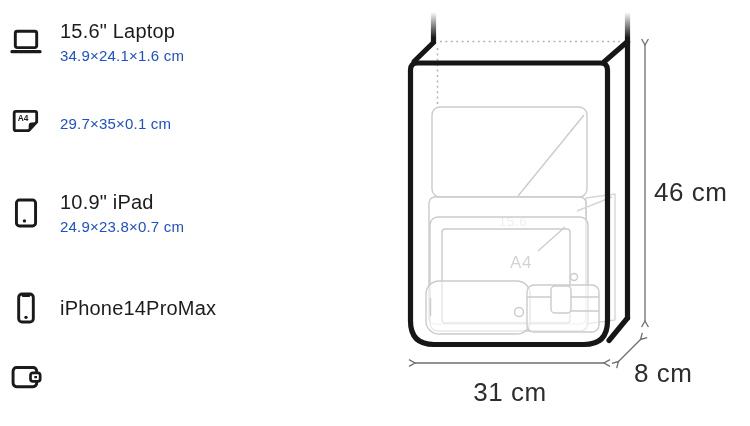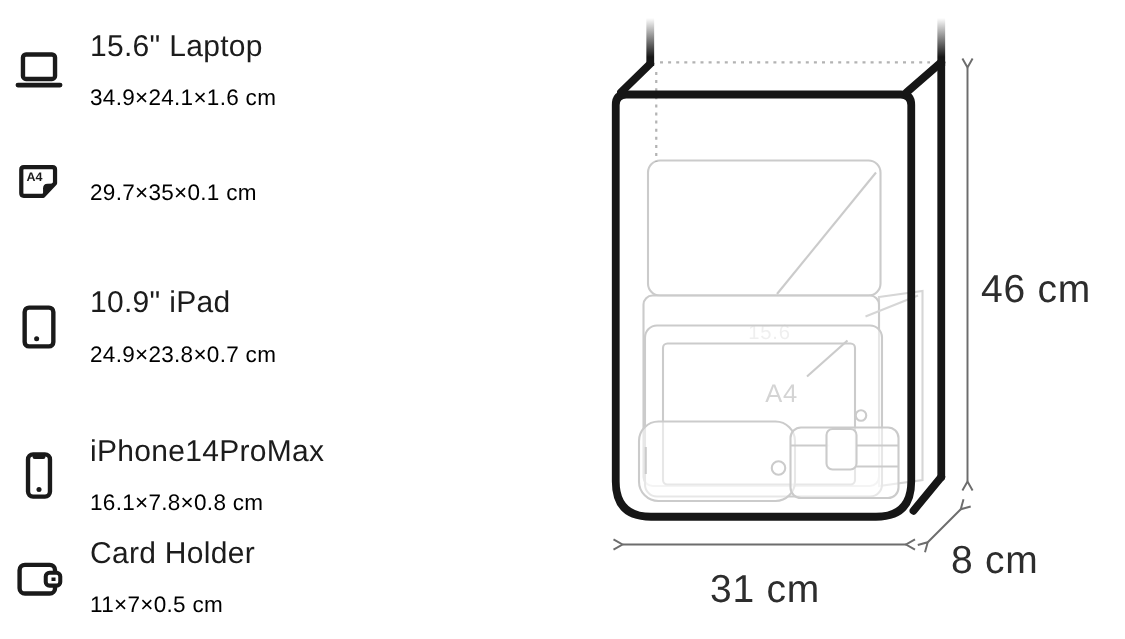--- a/index.html
+++ b/index.html
@@ -4,21 +4,21 @@
 <style>
   html,body{margin:0;padding:0;background:#fff;}
   body{width:750px;height:426px;font-family:"Liberation Sans",sans-serif;-webkit-font-smoothing:antialiased;}
   .stage{position:relative;width:750px;height:426px;overflow:hidden;background:#fff;}
   .item-list{position:absolute;left:0;top:0;width:380px;height:426px;}
   .item{position:absolute;left:8px;display:flex;align-items:center;}
   .icon{width:36px;height:36px;flex:0 0 36px;display:flex;align-items:center;justify-content:center;}
   .icon svg{display:block;}
   .txt{margin-left:16px;}
   .title{font-size:20px;line-height:22px;color:#1c1c1c;letter-spacing:.2px;}
-  .dims{font-size:15px;line-height:16px;color:#000000;margin-top:16px;letter-spacing:.2px;}
+  .dims{font-size:15px;line-height:16px;color:#1d4ed8;margin-top:6px;letter-spacing:.2px;}
   .diagram{position:absolute;left:0;top:0;}
 </style>
 </head>
 <body>
 
 <div class="stage">
 
   <div class="item-list">
 
     <div class="item" style="top:20px">
@@ -63,36 +63,31 @@
     <div class="item" style="top:290px">
       <span class="icon">
         <svg width="36" height="36" viewBox="0 0 32 32">
           <rect x="9.5" y="3.5" width="13" height="25" rx="3" fill="none" stroke="#1a1a1a" stroke-width="2.6"></rect>
           <rect x="12.2" y="3.6" width="7.6" height="2.6" rx="1.2" fill="#1a1a1a"></rect>
           <circle cx="16" cy="24.3" r="1.5" fill="#1a1a1a"></circle>
         </svg>
       </span>
       <div class="txt">
         <div class="title">iPhone14ProMax</div>
-        <div class="dims">16.1×7.8×0.8 cm</div>
       </div>
     </div>
 
     <div class="item" style="top:358px">
       <span class="icon">
         <svg width="36" height="36" viewBox="0 0 32 32">
           <rect x="4.5" y="8.5" width="21" height="17" rx="3.2" fill="none" stroke="#1a1a1a" stroke-width="2.6"></rect>
           <rect x="20" y="13.2" width="8.6" height="7.6" rx="2.2" fill="#fff" stroke="#1a1a1a" stroke-width="2.4"></rect>
           <path d="M23.4 17 h2.4" stroke="#1a1a1a" stroke-width="2"></path>
         </svg>
       </span>
-      <div class="txt">
-        <div class="title">Card Holder</div>
-        <div class="dims">11×7×0.5 cm</div>
-      </div>
     </div>
 
   </div>
 
   <svg class="diagram" width="750" height="426" viewBox="0 0 750 426">
     <defs>
       <linearGradient id="strapFade" x1="0" y1="12" x2="0" y2="38" gradientUnits="userSpaceOnUse">
         <stop offset="0" stop-color="#161616" stop-opacity="0"></stop>
         <stop offset="1" stop-color="#161616" stop-opacity="1"></stop>
       </linearGradient>

